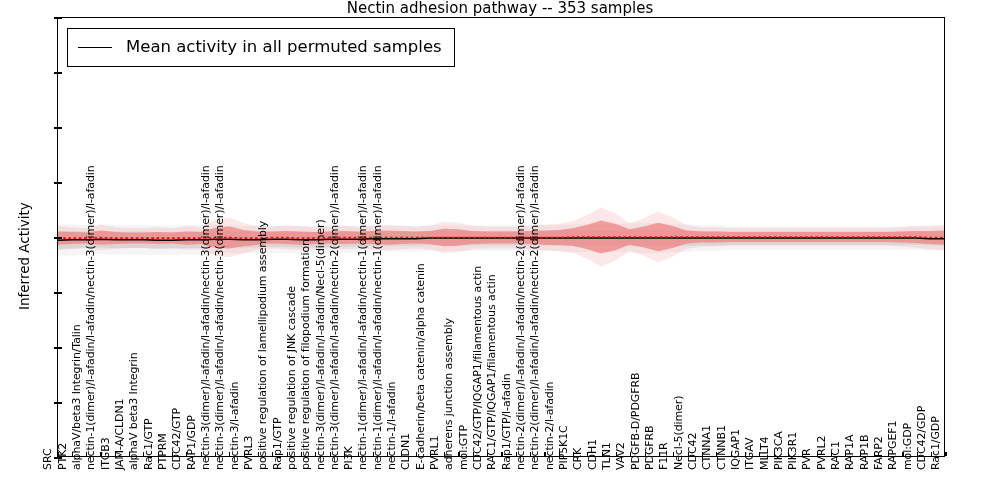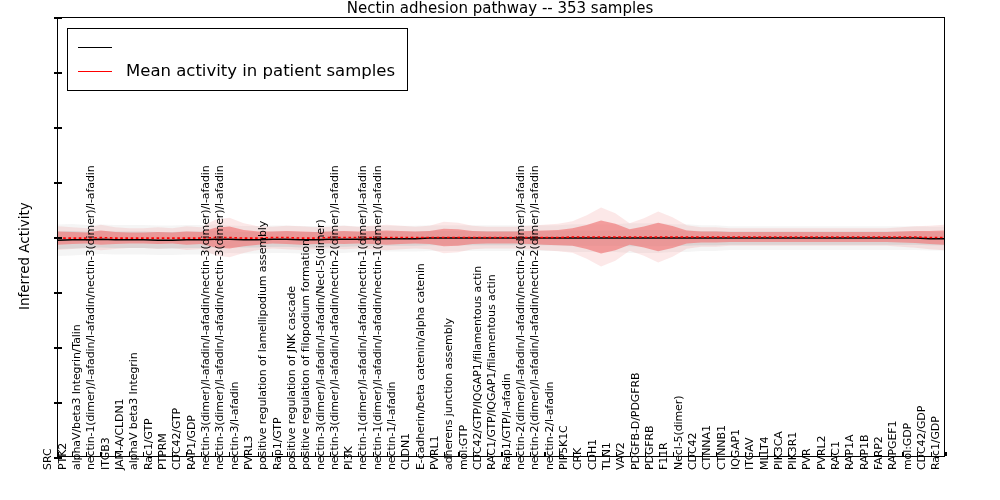--- a/index.html
+++ b/index.html
@@ -227,20 +227,17 @@
       <div class="xlab" style="left: 884.11px; top: 459px;">FARP2</div>
       <div class="xlab" style="left: 898.432px; top: 459px;">RAPGEF1</div>
       <div class="xlab" style="left: 912.755px; top: 459px;">mol:GDP</div>
       <div class="xlab" style="left: 927.077px; top: 459px;">CDC42/GDP</div>
       <div class="xlab" style="left: 941.4px; top: 459px;">Rac1/GDP</div>
     </div>
 
   <div id="legend">
       <div class="legrow">
         <span class="legline" style="border-top-color: rgb(0, 0, 0);"></span>
-      </div>
-      <div class="legrow">
-        <span class="legline" style="border-top-color: rgb(255, 0, 0);"></span>
-        <span class="legtext">Mean activity in patient samples</span>
+        <span class="legtext">Mean activity in all permuted samples</span>
       </div>
     </div>
 
 </div>
 
 </body></html>

